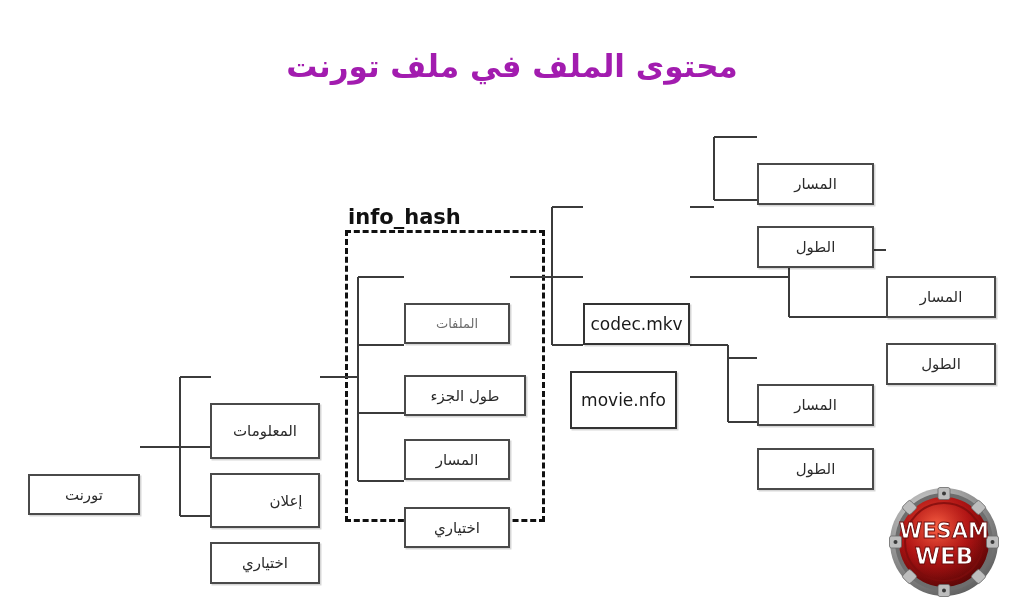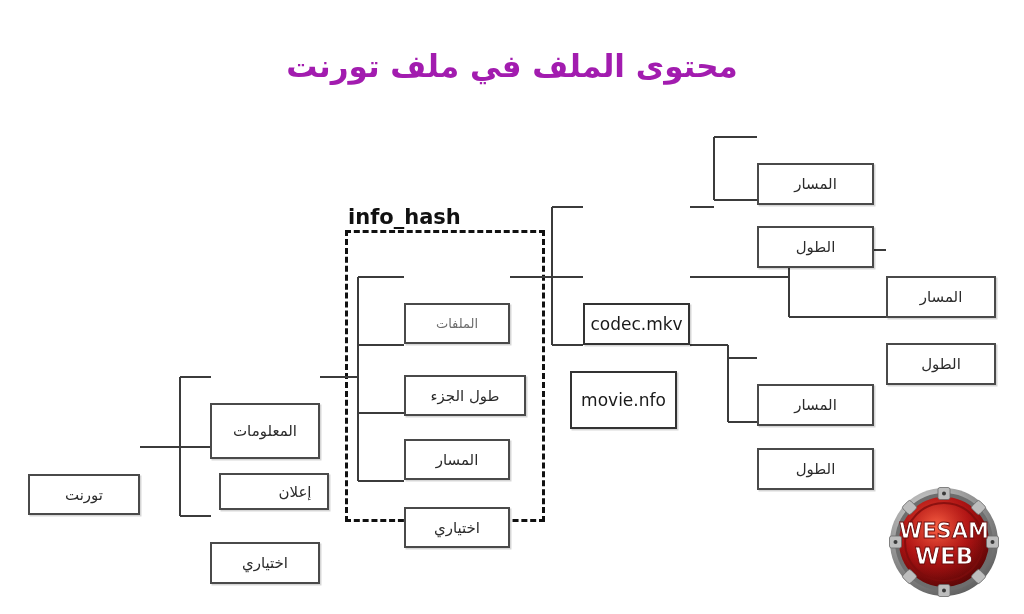--- a/index.html
+++ b/index.html
@@ -165,21 +165,21 @@
     <path d="M728,345 L728,358"></path>
   </svg>
 
   <div class="node ar" style="left:28px; top:427px; width:112px; height:41px;align-items:center;">
     <span>تورنت</span>
   </div>
 
   <div class="node ar" style="left:210px; top:356px; width:110px; height:56px;">
     <span>المعلومات</span>
   </div>
-  <div class="node ar" style="left:219px; top:426px; width:110px; height:37px;padding-left:42px;">
+  <div class="node ar" style="left:210px; top:426px; width:110px; height:55px;padding-left:42px;">
     <span>إعلان</span>
   </div>
   <div class="node ar" style="left:210px; top:495px; width:110px; height:42px;">
     <span>اختياري</span>
   </div>
 
   <div class="node ar-small" style="left:404px; top:256px; width:106px; height:41px;">
     <span>الملفات</span>
   </div>
   <div class="node ar" style="left:404px; top:328px; width:122px; height:41px;">

